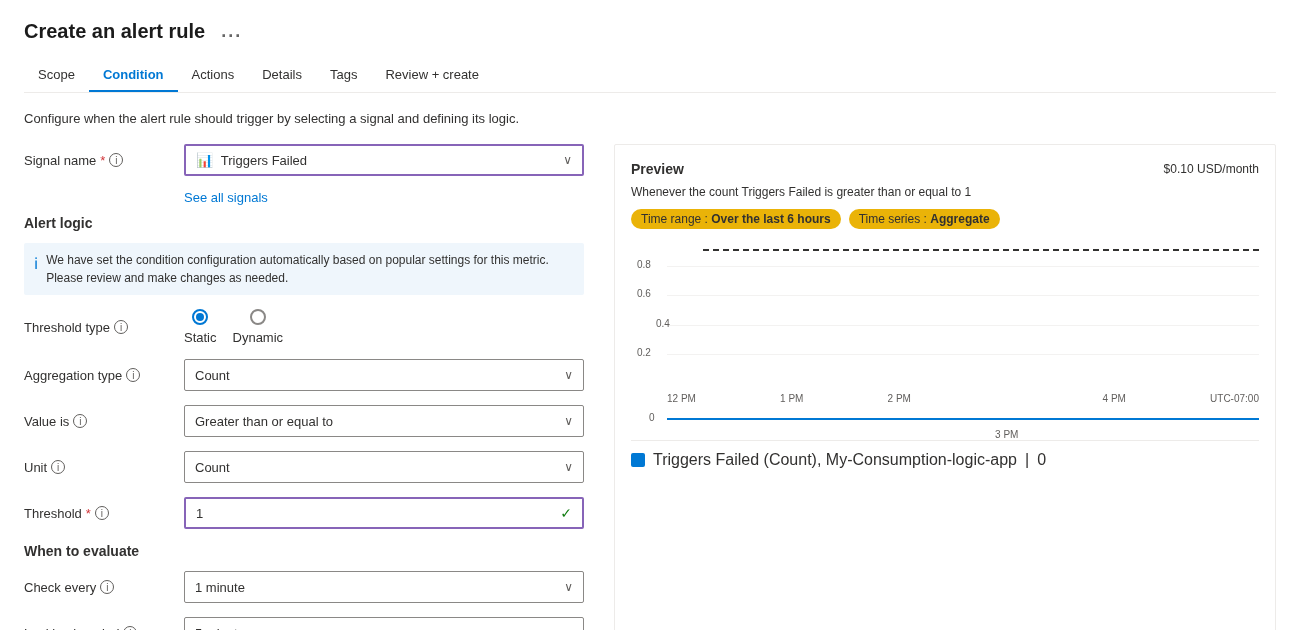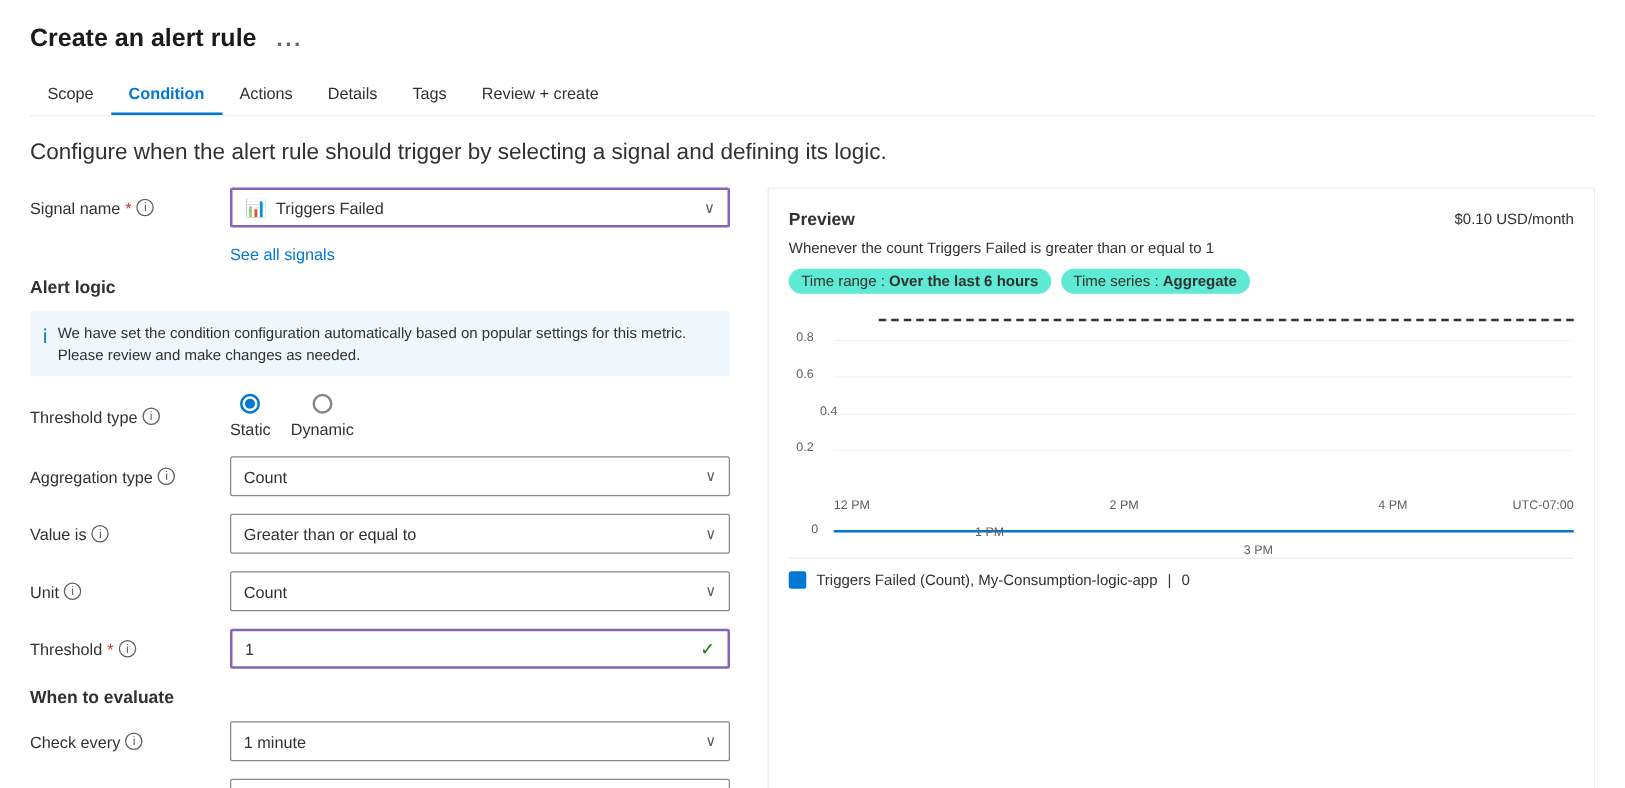--- a/index.html
+++ b/index.html
@@ -3,21 +3,21 @@
   <meta charset="utf-8">
   <style>
     * { box-sizing: border-box; margin: 0; padding: 0; }
     body { font-family: 'Segoe UI', Arial, sans-serif; font-size: 13px; color: #323130; background: #fff; }
     .page { width: 1300px; min-height: 630px; padding: 20px 24px; }
     .page-title { font-size: 20px; font-weight: 600; color: #1b1b1b; display: flex; align-items: center; gap: 16px; margin-bottom: 16px; }
     .page-title-dots { font-size: 18px; color: #666; letter-spacing: 2px; }
     .tabs { display: flex; gap: 0; border-bottom: 1px solid #edebe9; margin-bottom: 18px; }
     .tab { padding: 8px 14px; cursor: pointer; font-size: 13px; color: #323130; text-decoration: none; border-bottom: 2px solid transparent; }
     .tab.active { color: #0078d4; border-bottom: 2px solid #0078d4; font-weight: 600; }
-    .description { font-size: 18px; color: #323130; margin-bottom: 18px; }
+    .description { font-size: 13px; color: #323130; margin-bottom: 18px; }
     .main-content { display: flex; gap: 30px; }
     .left-panel { flex: 0 0 560px; }
     .right-panel { flex: 1; border: 1px solid #edebe9; border-radius: 2px; padding: 16px; }
     .field-row { display: flex; align-items: center; margin-bottom: 14px; }
     .field-label { width: 160px; font-size: 13px; color: #323130; display: flex; align-items: center; gap: 4px; flex-shrink: 0; }
     .required { color: #d13438; }
     .info-icon { width: 14px; height: 14px; border-radius: 50%; border: 1px solid #605e5c; display: inline-flex; align-items: center; justify-content: center; font-size: 10px; color: #605e5c; cursor: pointer; }
     .field-input { flex: 1; }
     .select-box { width: 100%; border: 1px solid #8a8886; border-radius: 2px; padding: 5px 10px; font-size: 13px; color: #323130; display: flex; align-items: center; justify-content: space-between; cursor: pointer; background: #fff; height: 32px; }
     .select-chevron { color: #605e5c; font-size: 12px; }
@@ -33,26 +33,26 @@
     .radio-circle.selected::after { content: ''; width: 8px; height: 8px; border-radius: 50%; background: #0078d4; }
     .radio-circle.unselected { border-color: #8a8886; }
     .threshold-input { width: 100%; border: 2px solid #8764b8; border-radius: 2px; padding: 5px 10px; font-size: 13px; display: flex; align-items: center; justify-content: space-between; height: 32px; }
     .check-icon { color: #107c10; font-size: 14px; }
     .when-to-evaluate { font-size: 14px; font-weight: 600; margin-bottom: 12px; }
     .preview-header { display: flex; justify-content: space-between; align-items: center; margin-bottom: 8px; }
     .preview-title { font-size: 14px; font-weight: 600; }
     .cost-badge { font-size: 12px; color: #323130; }
     .preview-desc { font-size: 12px; color: #323130; margin-bottom: 10px; }
     .preview-tags { display: flex; gap: 8px; margin-bottom: 12px; }
-    .preview-tag { background: #5eead4; border-radius: 12px; padding: 3px 10px; font-size: 12px; color: #323130; }
+    .preview-tag { background: #eab308; border-radius: 12px; padding: 3px 10px; font-size: 12px; color: #323130; }
     .preview-tag b { font-weight: 600; }
     .chart-area { position: relative; height: 200px; border-bottom: 1px solid #edebe9; }
     .chart-lines { position: absolute; left: 36px; right: 0; top: 0; bottom: 20px; }
     .threshold-line { position: absolute; top: 8px; left: 36px; right: 0; border-top: 2px dashed #323130; }
-    .chart-legend { display: flex; align-items: center; gap: 8px; margin-top: 10px; font-size: 12px; }
+    .chart-legend { display: flex; align-items: center; gap: 8px; margin-top: 10px; font-size: 16px; }
     .legend-box { width: 14px; height: 14px; background: #0078d4; border-radius: 2px; }
   </style>
 </head>
 <body>
 
 <div class="page">
 
   <div class="page-title">
     <span>Create an alert rule</span>
     <span class="page-title-dots">...</span>
@@ -237,21 +237,21 @@
           </div>
           <div style="position:absolute; left:0; right:0; bottom:0; border-top:1px solid #edebe9;">
             <span style="position:absolute; left:-18px; font-size:10px; color:#605e5c; top:-8px;">0</span>
           </div>
 
           <div style="position:absolute; bottom:0; left:0; right:0; border-top:2px solid #0078d4;"></div>
         </div>
 
         <div style="position:absolute; bottom:0; left:36px; right:0; display:flex; justify-content:space-between; padding-top:4px;">
           <span style="font-size:10px; color:#605e5c;">12 PM</span>
-          <span style="font-size:10px; color:#605e5c;margin-top:22px;">1 PM</span>
+          <span style="font-size:10px; color:#605e5c;">1 PM</span>
           <span style="font-size:10px; color:#605e5c;">2 PM</span>
           <span style="font-size:10px; color:#605e5c;margin-top:36px;">3 PM</span>
           <span style="font-size:10px; color:#605e5c;">4 PM</span>
           <span style="font-size:10px; color:#605e5c;">UTC-07:00</span>
         </div>
       </div>
 
       <div class="chart-legend">
         <div class="legend-box"></div>
         <span>Triggers Failed (Count), My-Consumption-logic-app</span>

